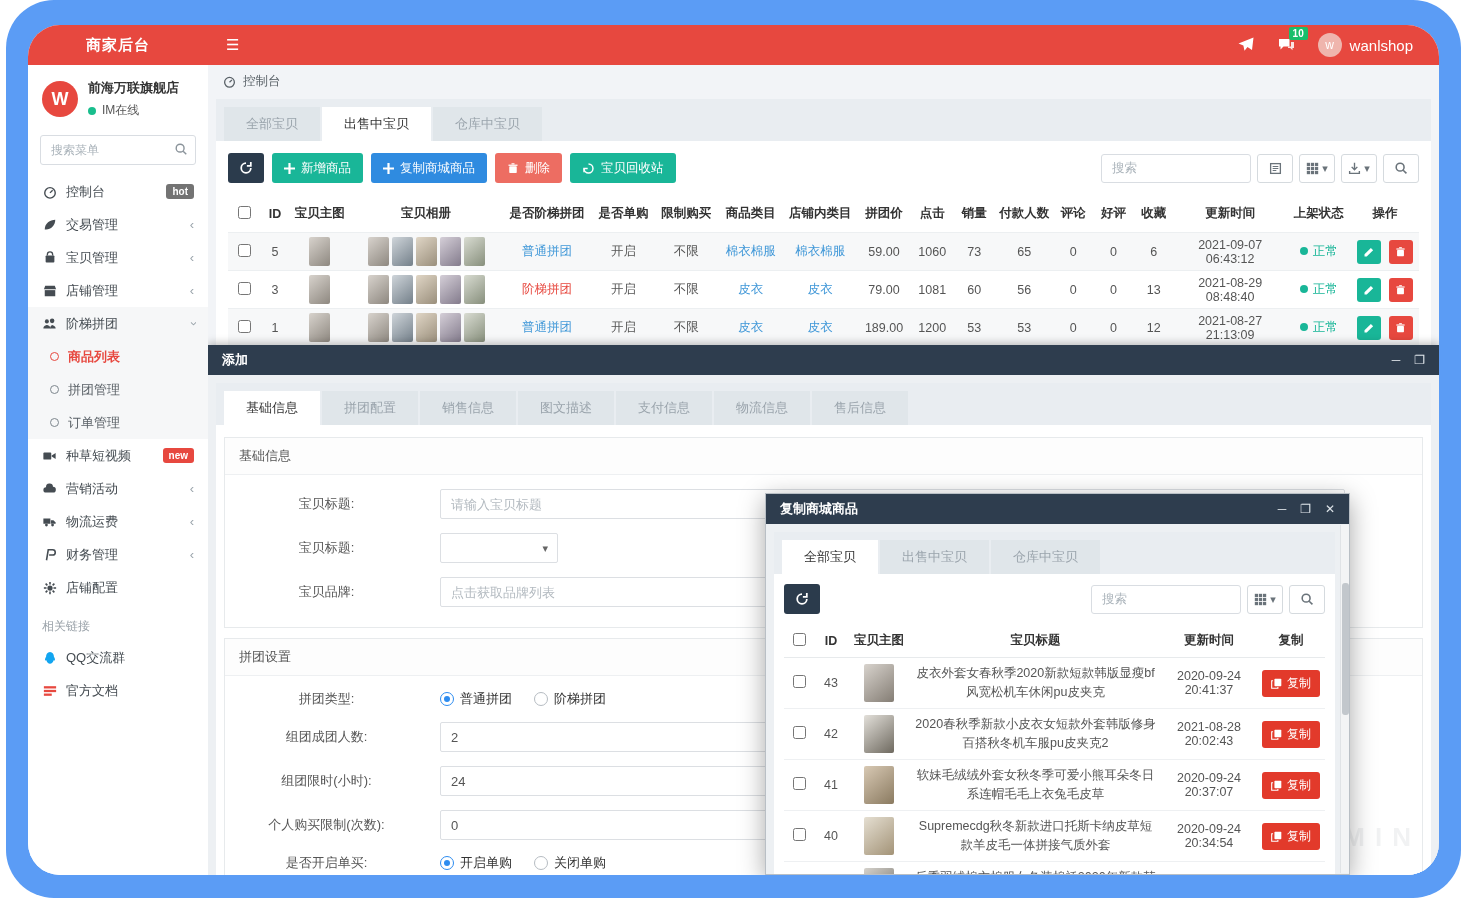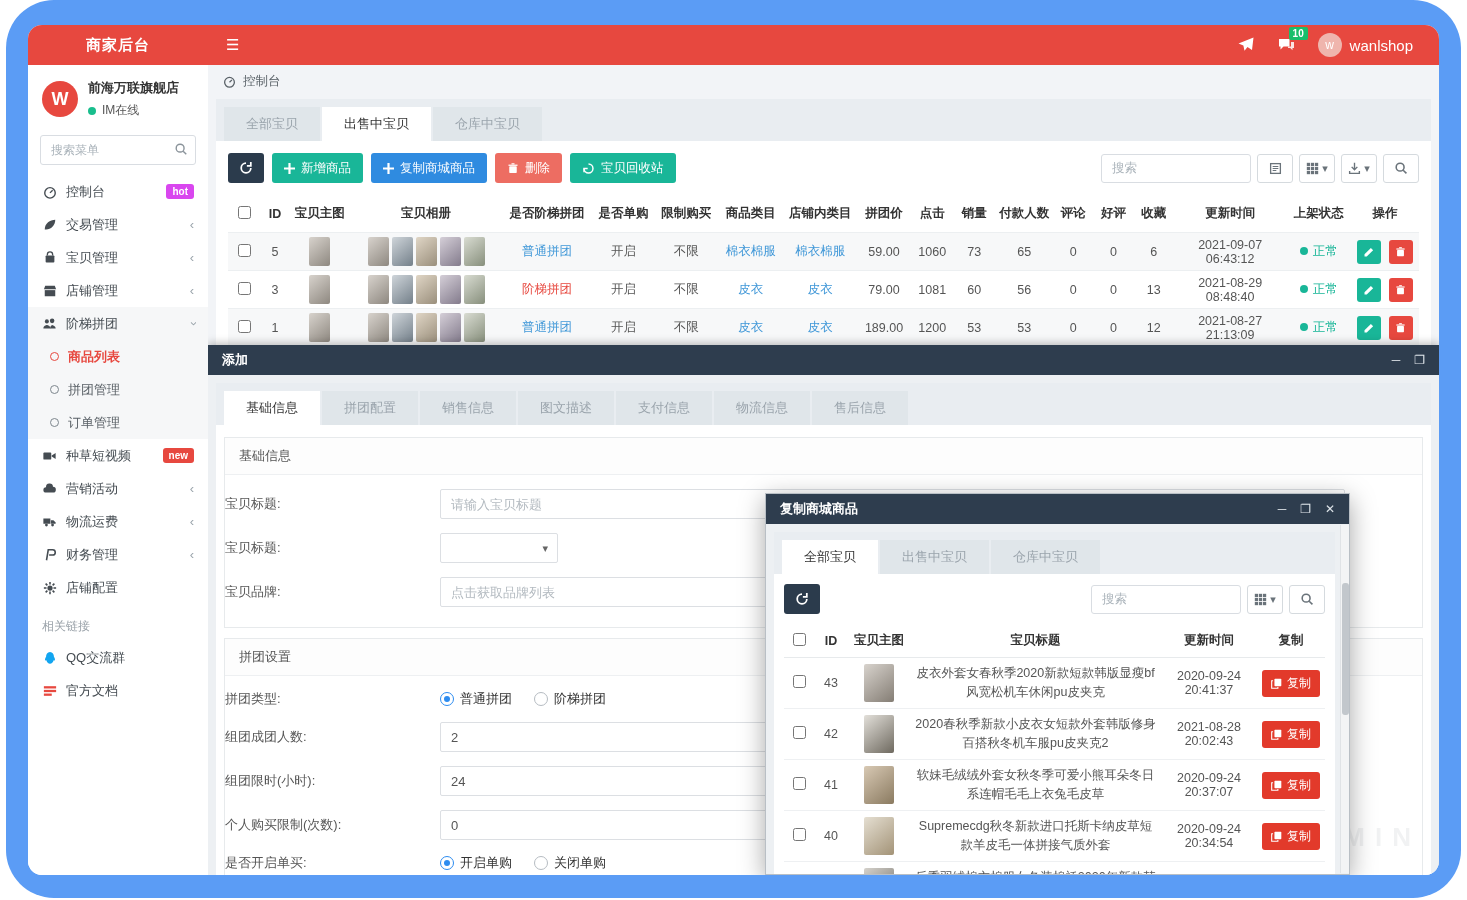--- a/index.html
+++ b/index.html
@@ -1,18 +1,18 @@
 <!DOCTYPE html>
 <html><head>
 <meta charset="utf-8">
 <style>
   * { margin:0; padding:0; box-sizing:border-box; }
   html,body { width:1467px; height:900px; background:#fff; font-family:"Liberation Sans","DejaVu Sans",sans-serif; }
   .frame { position:absolute; left:6px; top:0px; width:1455px; height:898px; background:#5b9cf5; border-radius:48px; }
-  .window { position:absolute; left:22px; top:25px; right:22px; bottom:23px; background:#fff; border-radius:14px; overflow:hidden; }
+  .window { position:absolute; left:22px; top:25px; right:22px; bottom:23px; background:#fff; border-radius:32px; overflow:hidden; }
 
   
   .topbar { height:40px; background:#e7483f; display:flex; align-items:center; color:#fff; }
   .brand { width:180px; text-align:center; font-size:15px; font-weight:bold; letter-spacing:1px; }
   .hamburger { font-size:15px; padding:0 18px; cursor:pointer; }
   .top-right { margin-left:auto; display:flex; align-items:center; gap:22px; padding-right:26px; }
   .tb-icon { position:relative; display:flex; }
   .badge-num { position:absolute; top:-9px; left:12px; background:#19be6b; color:#fff; font-size:10px; padding:1px 4px; border-radius:2px; font-weight:bold; }
   .avatar-wrap { display:flex; align-items:center; gap:8px; }
   .avatar { width:24px; height:24px; border-radius:50%; background:#efb5ad; color:#fff; font-size:12px; display:flex; align-items:center; justify-content:center; }
@@ -31,21 +31,21 @@
   .dot-green { width:8px; height:8px; border-radius:50%; background:#19be8d; }
   .side-search { margin:6px 12px 10px; position:relative; }
   .side-search input { width:100%; height:30px; border:1px solid #d9dde2; border-radius:3px; padding:0 28px 0 10px; font-size:12px; color:#ef4444; outline:none; background:#fff; }
   .side-search input::placeholder { color:#aab3ba; }
   .side-search .sicon { position:absolute; right:8px; top:7px; }
   .menu-item { display:flex; align-items:center; gap:9px; height:33px; padding:0 14px; cursor:pointer; color:#454c52; }
   .menu-item .icn { width:15px; display:flex; justify-content:center; flex:none; }
   .chev { margin-left:auto; color:#9aa4ab; font-size:13px; }
   .chev.down { transform:rotate(-90deg); }
   .badge { margin-left:auto; font-size:10px; font-weight:bold; color:#fff; border-radius:3px; padding:2px 6px; }
-  .badge.hot { background:#d946ef;text-align:right; }
+  .badge.hot { background:#737373;text-align:right; }
   .badge.new { background:#e7483f; }
   .group-open { background:#f6f7f8; }
   .child { padding-left:22px; color:#5a6167; }
   .bullet { width:9px; height:9px; border:1.5px solid #7d868d; border-radius:50%; flex:none; }
   .child.active { color:#e7483f; font-weight:bold; }
   .child.active .bullet { border-color:#e7483f; }
   .section-label { color:#9aa2a9; font-size:12px; padding:14px 14px 6px; }
 
   
   .crumb { height:32px; display:flex; align-items:center; gap:7px; padding:0 15px; font-size:12.5px; color:#5a6268; }
@@ -90,21 +90,21 @@
   .win-controls { margin-left:auto; display:flex; gap:14px; font-size:12px; font-weight:normal; color:#dfe5ea; }
   .win-controls span { cursor:pointer; }
 
   .add-modal { position:absolute; left:0; right:0; top:280px; bottom:0; background:#edf0f3; z-index:5; box-shadow:0 -2px 8px rgba(0,0,0,.25); display:flex; flex-direction:column; }
   .add-body { flex:1; padding:8px 8px 0; overflow:hidden; position:relative; }
   .form-card { background:#fff; min-height:100%; padding:2px 8px 8px; }
   .panel { border:1px solid #e7eaec; margin-top:10px; background:#fff; }
   .panel-h { padding:9px 14px; font-size:13px; color:#555; border-bottom:1px solid #eef0f2; background:#fdfdfd; }
   .panel-b { padding:14px 0 6px; }
   .frow { display:flex; align-items:center; margin-bottom:14px; }
-  .flabel { width:215px; text-align:left; padding-right:12px; font-size:13px; color:#555; flex:none; }
+  .flabel { width:215px; text-align:center; padding-right:12px; font-size:13px; color:#555; flex:none; }
   .finput { height:30px; border:1px solid #dcdfe3; border-radius:2px; padding:0 10px; font-size:13px; color:#555; width:905px; outline:none; background:#fff; }
   .finput::placeholder { color:#b3bac0; }
   .fselect { width:118px; height:30px; border:1px solid #dcdfe3; border-radius:2px; display:flex; align-items:center; justify-content:flex-end; padding:0 9px; color:#666; cursor:pointer; background:#fff; font-size:11px; }
   .radio-row { display:flex; align-items:center; gap:22px; }
   .radio { display:flex; align-items:center; gap:6px; font-size:13px; color:#333; cursor:pointer; }
   .rdot { width:14px; height:14px; border-radius:50%; border:1px solid #b6bcc2; background:#fff; position:relative; flex:none; }
   .radio.sel .rdot { border-color:#2d8cf0; }
   .radio.sel .rdot::after { content:""; position:absolute; left:3px; top:3px; width:6px; height:6px; border-radius:50%; background:#2d8cf0; }
   .watermark { position:absolute; right:18px; bottom:22px; font-size:26px; font-weight:bold; color:rgba(60,70,80,.07); letter-spacing:10px; }
 

